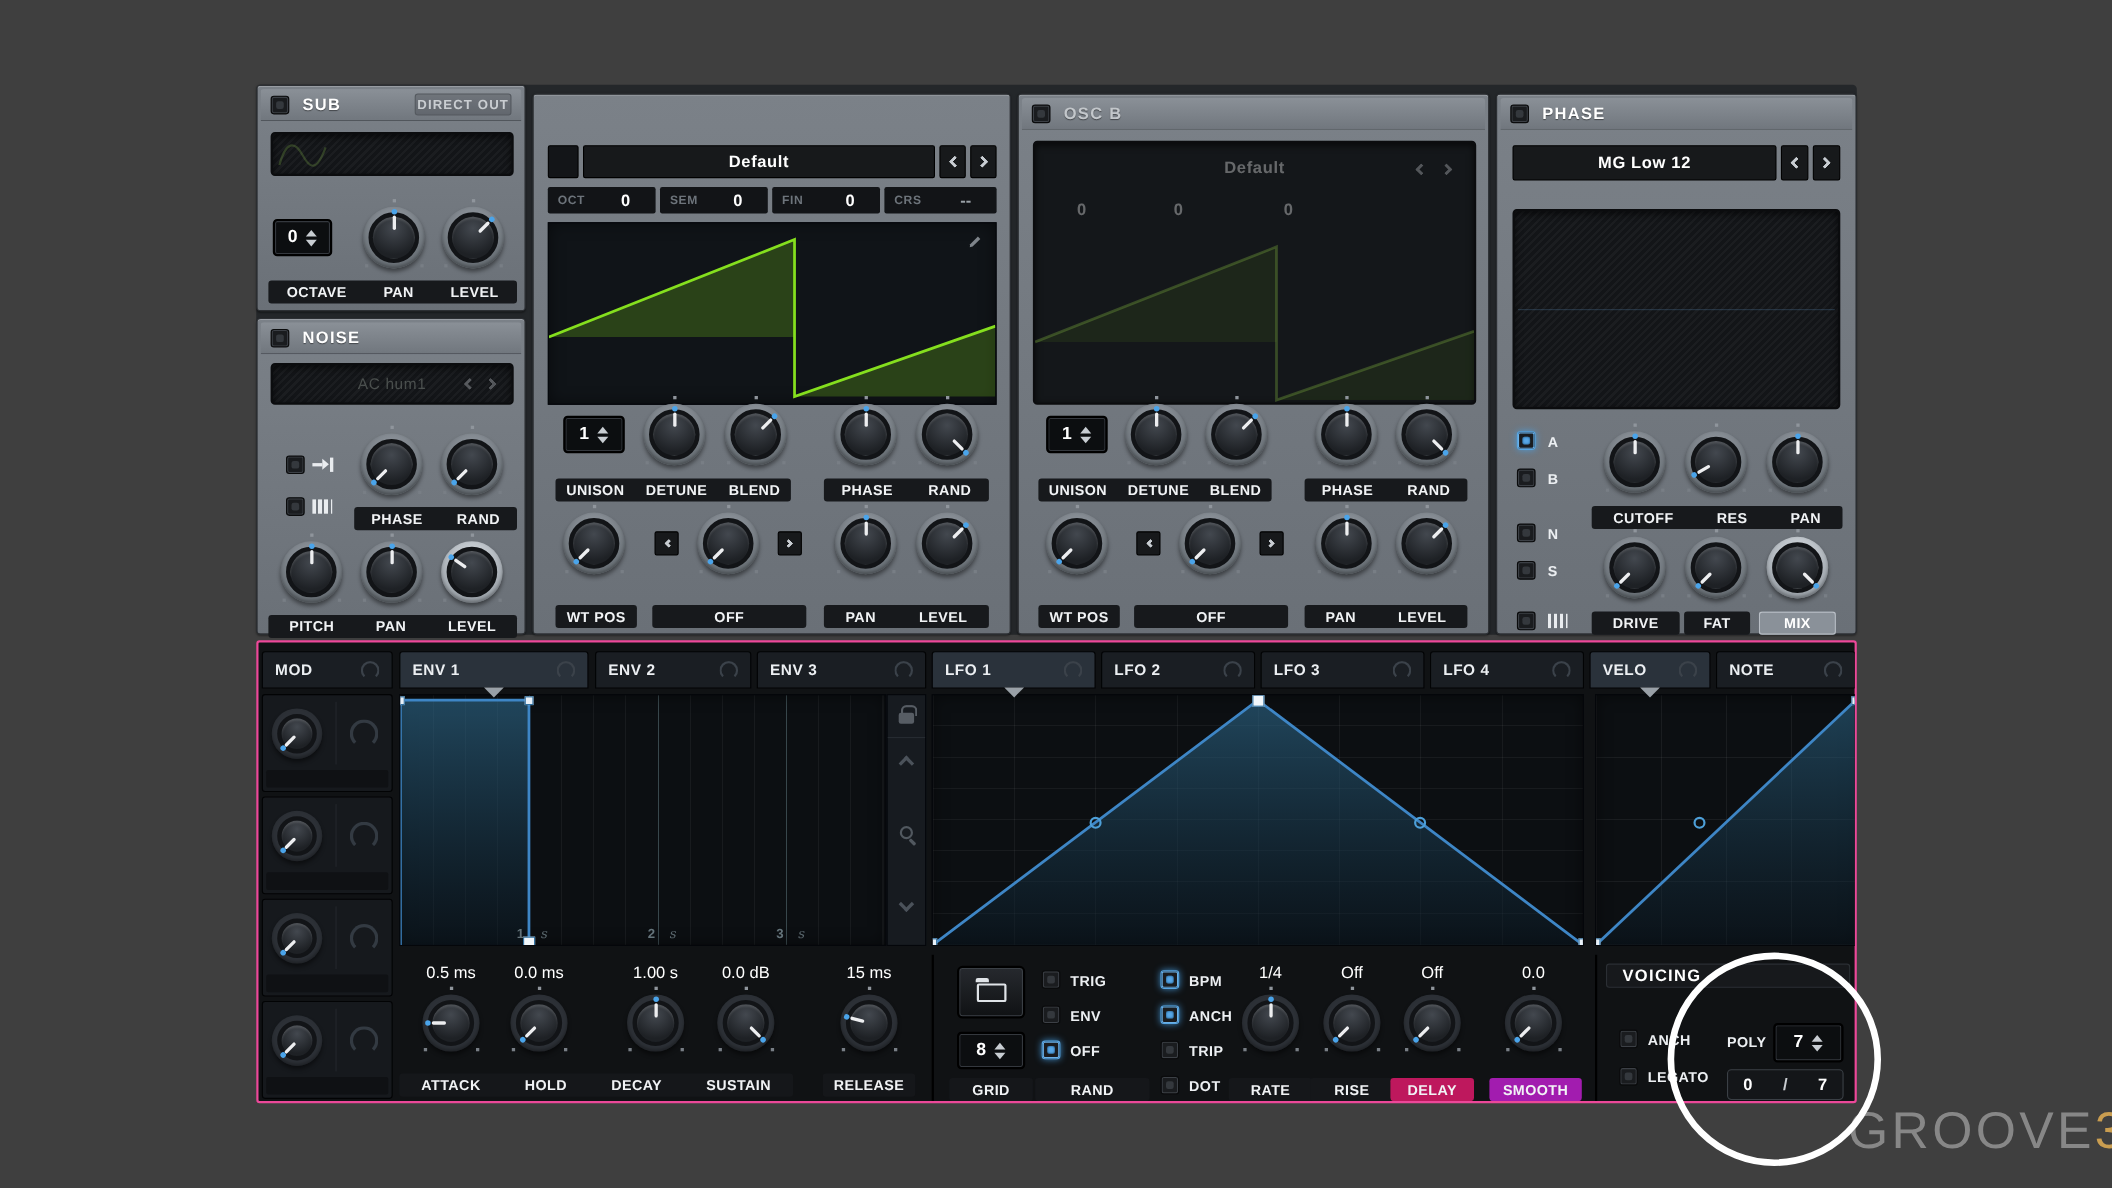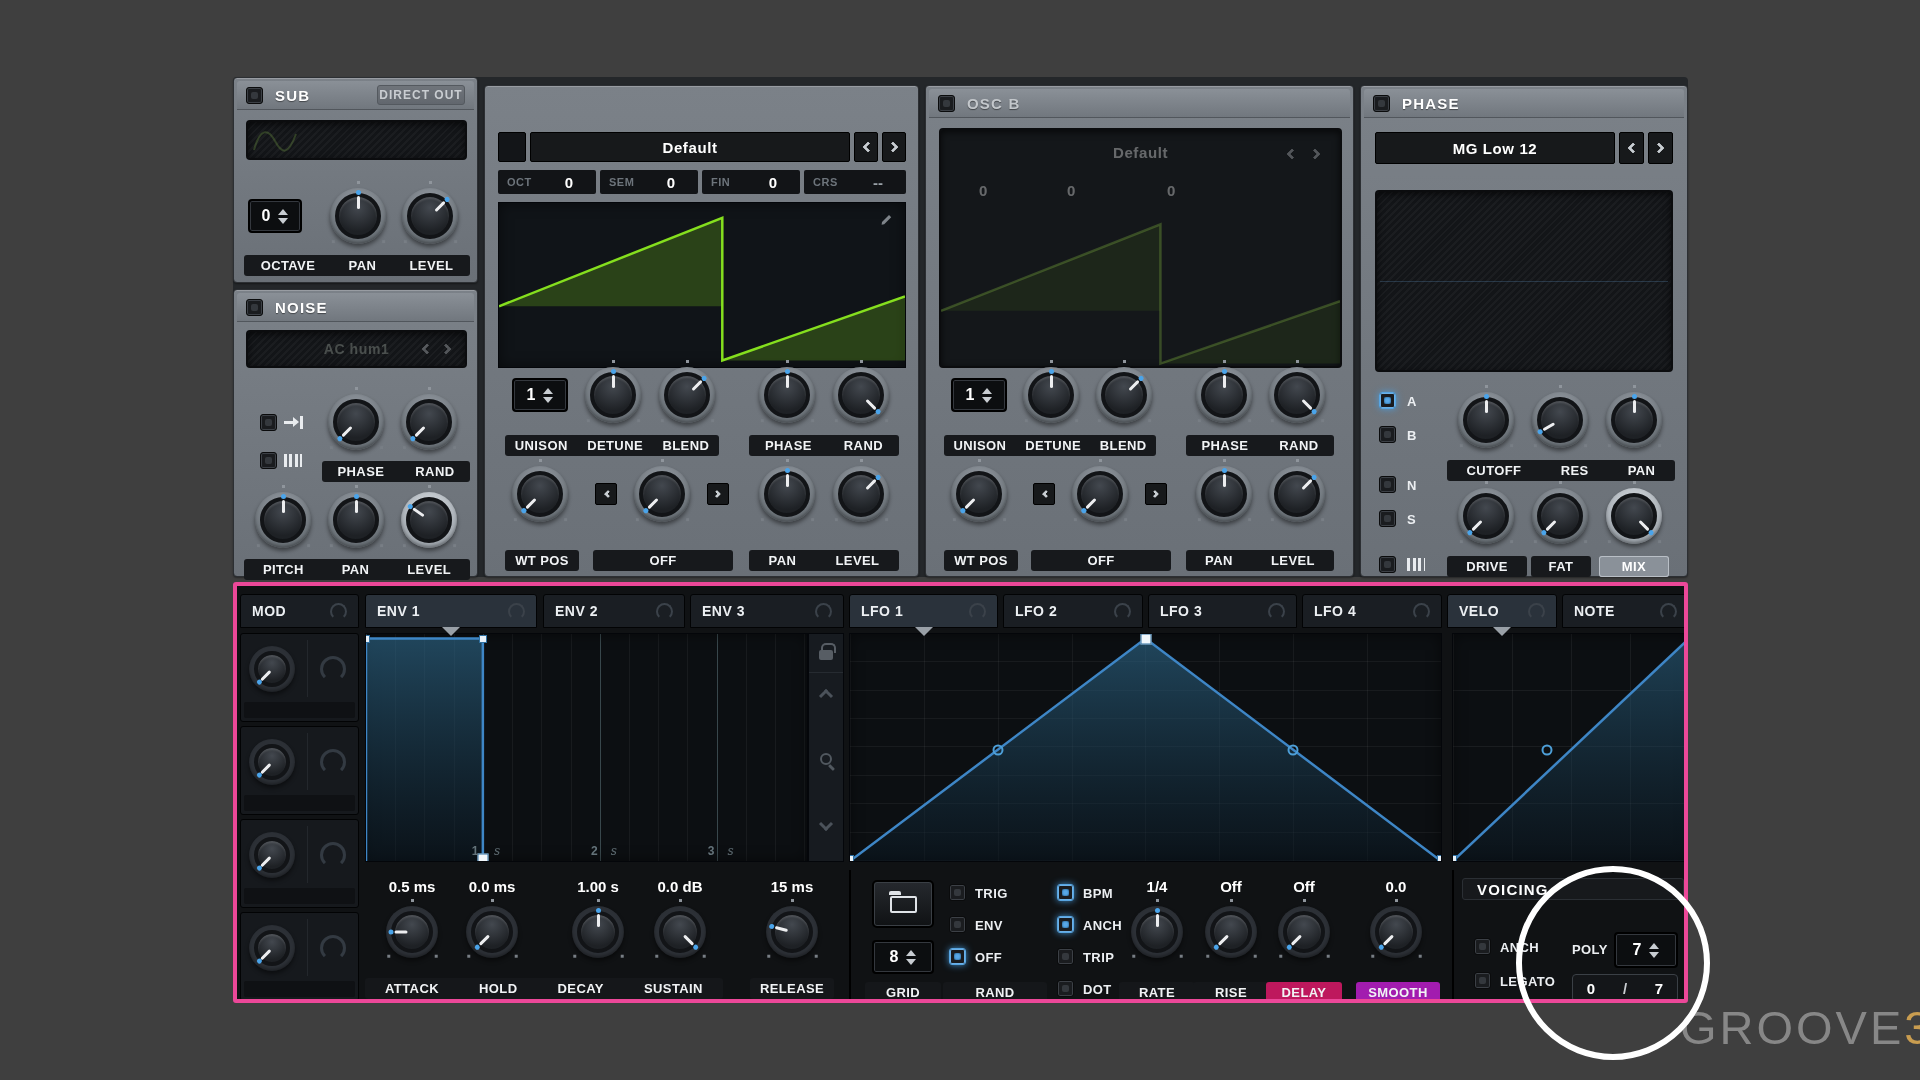--- a/index.html
+++ b/index.html
@@ -58,30 +58,30 @@
     align-items:center;justify-content:center;}
   .ch{width:8px;height:8px;border-left:3px solid #c8cdd2;border-bottom:3px solid #c8cdd2;border-radius:1px;}
   .chl{transform:rotate(45deg);margin-left:3px;}
   .chr{transform:rotate(225deg);margin-right:3px;}
   .spin{position:absolute;background:#0c0e10;border:2px solid #000;border-radius:4px;
     box-shadow:inset 0 0 0 1px #34383e;display:flex;align-items:center;justify-content:center;gap:8px;
     color:#fff;font-weight:700;font-size:16px;}
   .arr{display:flex;flex-direction:column;gap:3px;}
   .au{width:0;height:0;border-left:5px solid transparent;border-right:5px solid transparent;border-bottom:6px solid #c8cdd2;}
   .ad{width:0;height:0;border-left:5px solid transparent;border-right:5px solid transparent;border-top:6px solid #c8cdd2;}
-  .val{position:absolute;color:#fff;font-weight:700;font-size:15px;transform:translateX(-50%);white-space:nowrap;}
+  .val{position:absolute;color:#fff;font-weight:400;font-size:15px;transform:translateX(-50%);white-space:nowrap;}
   .pcell{position:absolute;background:#121417;border-radius:2px;display:flex;align-items:center;
     justify-content:space-between;padding:0 9px;height:24px;}
   .pcell .pl{color:#6d747b;font-weight:700;font-size:11px;letter-spacing:.5px;}
   .pcell .pv{color:#fff;font-weight:700;font-size:15px;margin-right:14px;}
   .dim{opacity:.35;}
 
   
   .bottom{position:absolute;left:0;top:505px;width:1455px;height:421px;background:#101214;
-    border:4px solid #ec4899;border-radius:3px;overflow:hidden;}
+    border:2px solid #ec4899;border-radius:3px;overflow:hidden;}
   .tab{position:absolute;top:8px;height:34px;background:#1a1e23;border:1px solid #020304;border-radius:3px 3px 0 0;
     display:flex;align-items:center;padding:0 11px;color:#eceff2;font-weight:700;font-size:14px;letter-spacing:.5px;}
   .tab .arc{margin-left:auto;width:17px;height:17px;border:2px solid #3b424a;border-bottom-color:transparent;border-radius:50%;}
   .tab.active{background:#2a323b;}
   .tab.active::after{content:"";position:absolute;left:calc(50% - 9px);bottom:-9px;z-index:4;
     border-left:9px solid transparent;border-right:9px solid transparent;border-top:9px solid #99a0a7;}
   .graph{position:absolute;background:#0c0f12;border:1px solid #04060a;box-shadow:inset 0 0 14px rgba(0,0,0,.5);overflow:hidden;}
   .gsvg{position:absolute;inset:0;width:100%;height:100%;}
   .bline{stroke:#3e86c6;stroke-width:2.5;fill:none;}
   .hsq{position:absolute;width:8px;height:8px;background:#e9f1f8;border:1px solid #2f6f9f;transform:translate(-50%,-50%);}
@@ -186,21 +186,21 @@
       <span>LEVEL</span>
     </div>
   </div>
 
   <div class="panel" style="left:0;top:212px;width:245px;height:288px">
     <div class="phead">
       <span class="cb"></span>
       <span class="ptitle">NOISE</span>
     </div>
     <div class="disp" style="left:12px;top:40px;width:221px;height:38px;display:flex;align-items:center;justify-content:center">
-      <span class="dim" style="color:#a9b3a9;font-weight:700;font-size:14px;letter-spacing:.6px">AC hum1</span>
+      <span class="dim" style="color:#a9b3a9;font-weight:400;font-size:14px;letter-spacing:.6px">AC hum1</span>
       <span class="ch chl dim" style="position:absolute;right:34px"></span>
       <span class="ch chr dim" style="position:absolute;right:12px"></span>
     </div>
     <span class="cb" style="position:absolute;left:26px;top:124px"></span>
     <span class="oneshot" style="position:absolute;left:50px;top:126px">
         <span class="stem"></span>
         <span class="head"></span>
         <span class="bar"></span>
       </span>
     <span class="cb" style="position:absolute;left:26px;top:162px"></span>

